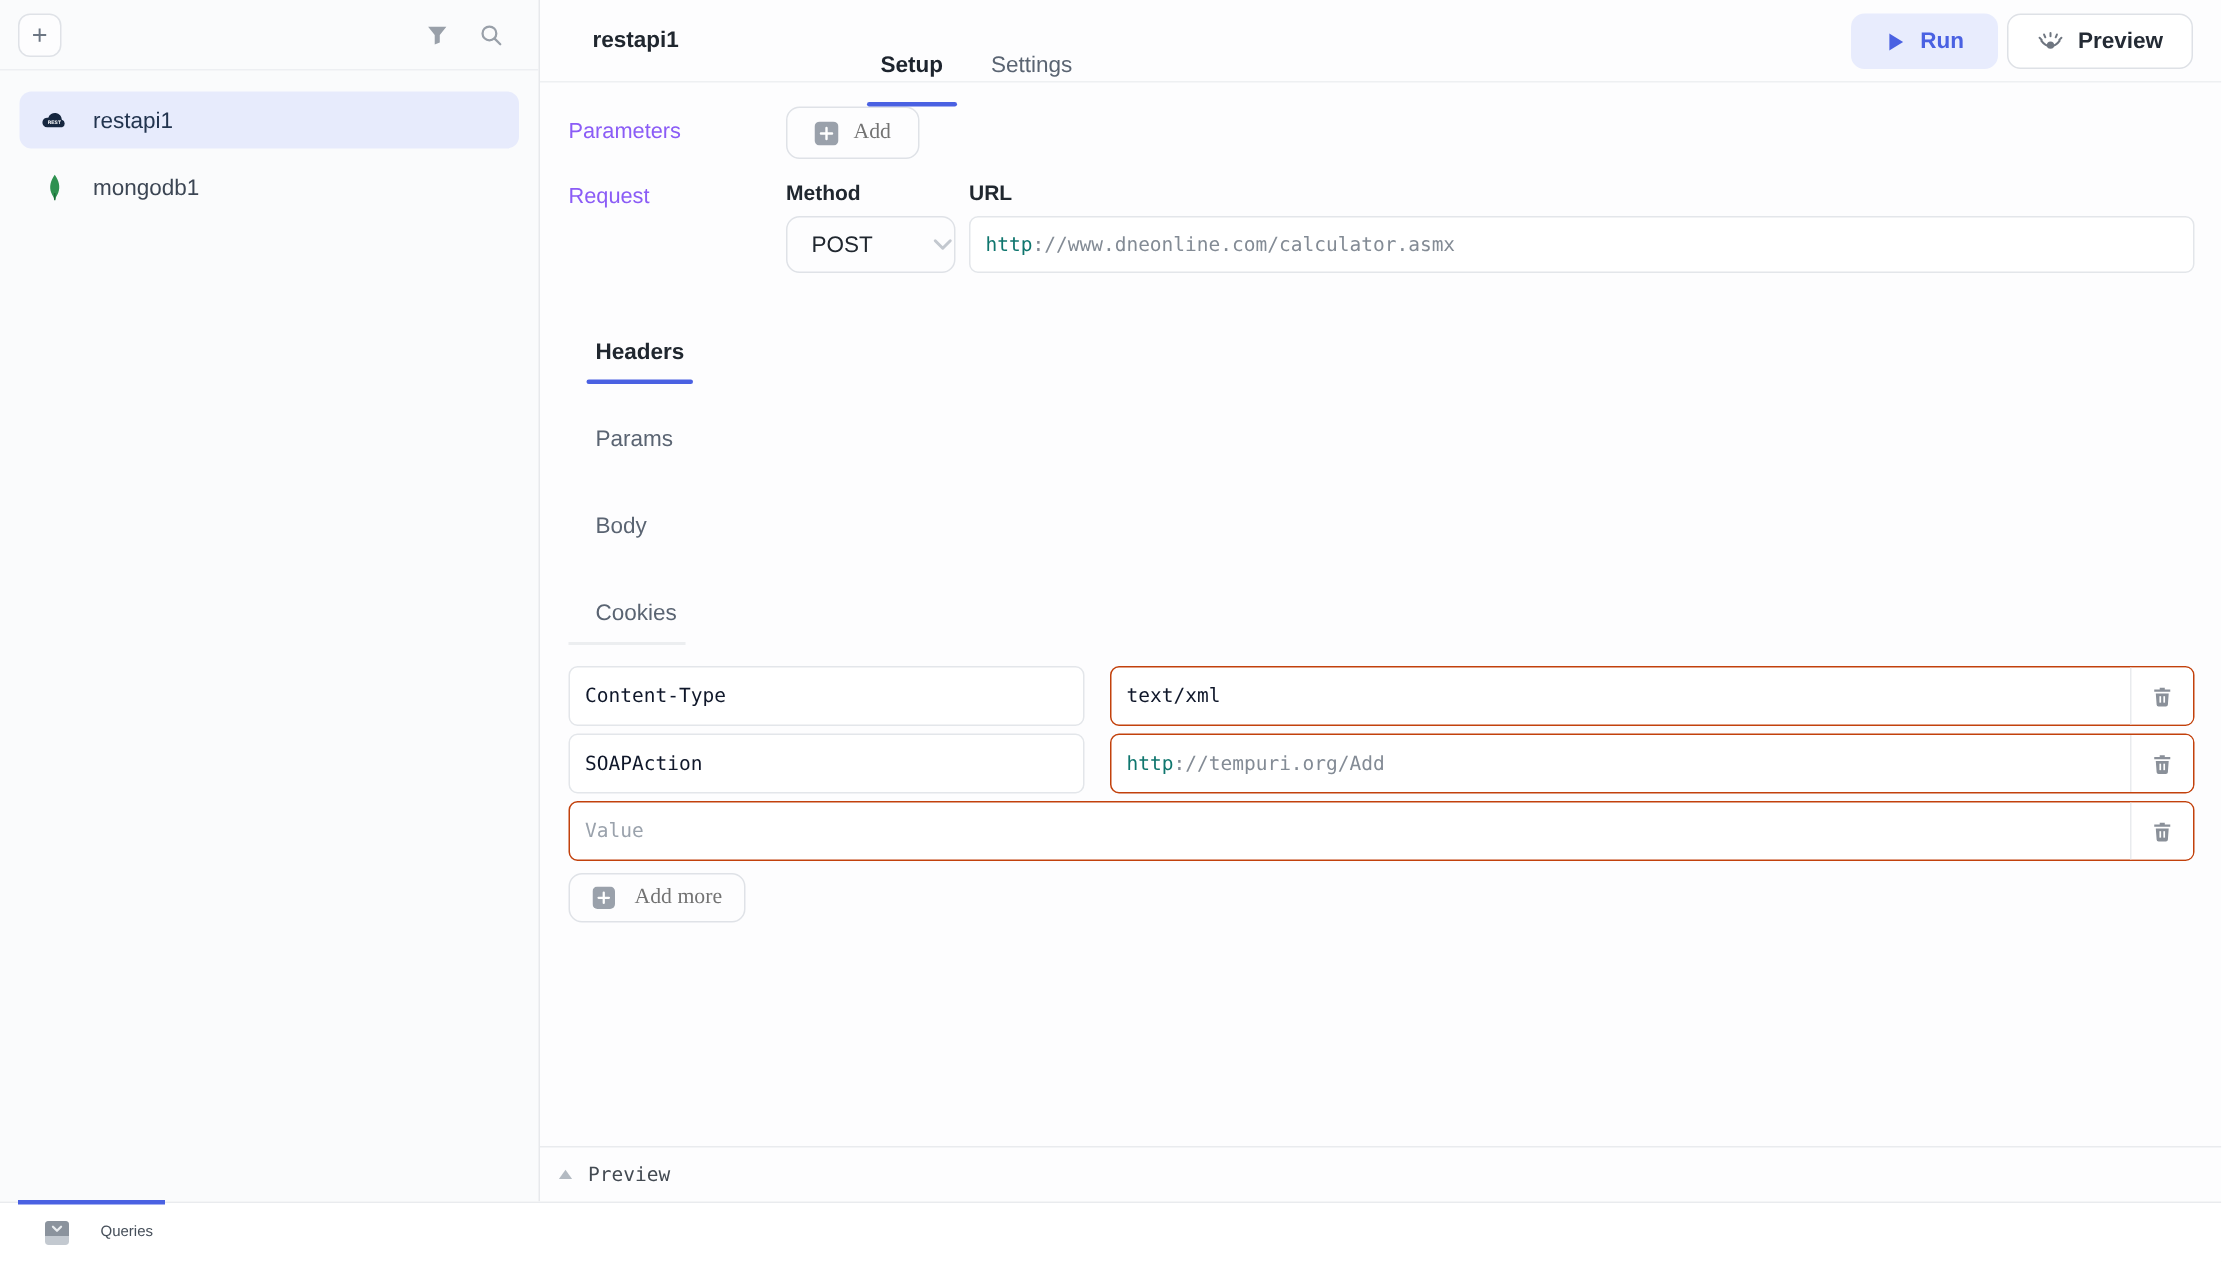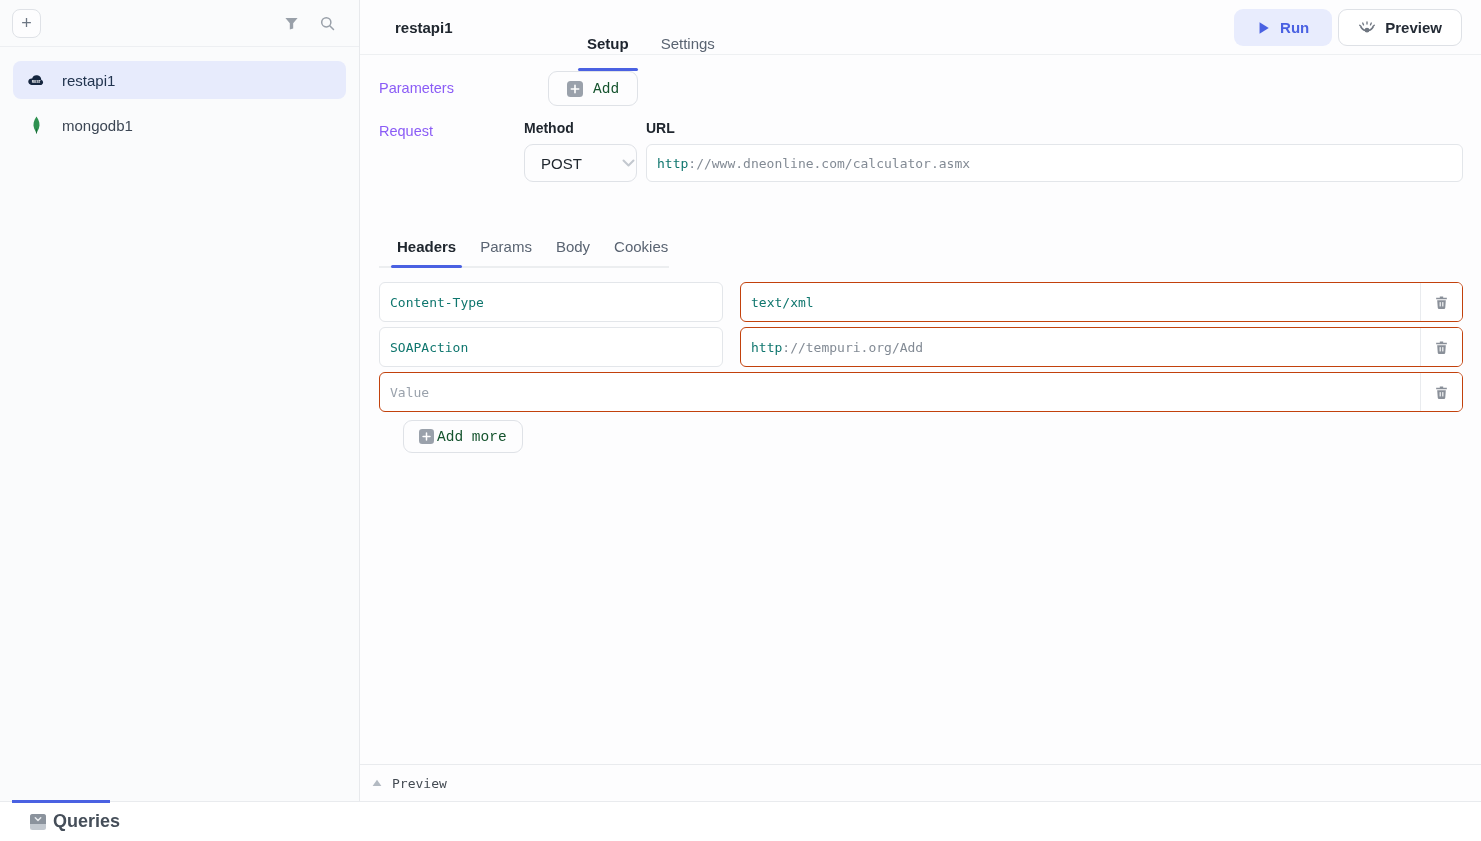--- a/index.html
+++ b/index.html
@@ -31,54 +31,54 @@
   .htab.active::after { content:""; position:absolute; left:-7px; right:-7px; bottom:-1px; height:3px; background:#4a61e2; border-radius:2px; }
   .header-actions { position:absolute; right:19px; top:9px; display:flex; gap:6px; }
   .run-button { height:37px; padding:0 23px; border:none; border-radius:9px; background:#e8ecfd; color:#4a61e2; font-family:inherit; font-size:15px; font-weight:600; display:flex; align-items:center; gap:10px; cursor:pointer; }
   .preview-button { height:37px; padding:0 19px; border:1px solid #dee1e6; border-radius:9px; background:#fff; color:#242b35; font-family:inherit; font-size:15px; font-weight:600; display:flex; align-items:center; gap:9px; cursor:pointer; }
 
   .content { flex:1; padding:16px 18px 0 19px; overflow:hidden; }
   .section-label { width:145px; flex:0 0 145px; font-size:14.5px; color:#8b5cf6; }
   .form-row { display:flex; }
   .param-row { margin-bottom:14px; align-items:flex-start; }
   .param-row .section-label { padding-top:9px; }
-  .btn-ghost { height:35px; border:1px solid #dfe2e7; border-radius:9px; background:#fdfdfe; font-family:Liberation Mono, monospace; font-size:14.5px; font-weight:500; color:#14532d; display:flex; align-items:center; gap:10px; padding:0 18px; cursor:pointer;margin-left:24px; }
+  .btn-ghost { height:35px; border:1px solid #dfe2e7; border-radius:9px; background:#fdfdfe; font-family:Liberation Serif, serif; font-size:14.5px; font-weight:500; color:#737373; display:flex; align-items:center; gap:10px; padding:0 18px; cursor:pointer; }
   .request-row .section-label { padding-top:3px; }
   .method-col { width:113px; flex:0 0 113px; margin-right:9px; }
   .url-col { flex:1; }
   .field-label { font-size:14px; font-weight:700; color:#20272f; margin-bottom:8px; }
   .method-select { height:38px; border:1px solid #dfe2e7; border-radius:9px; background:#fdfdfe; display:flex; align-items:center; justify-content:space-between; padding:0 1px 0 16px; font-size:15px; color:#20272f; cursor:pointer; }
   .url-input { height:38px; border:1px solid #e3e6ea; border-radius:6px; background:#fff; display:flex; align-items:center; padding:0 10px; font-family:"DejaVu Sans Mono", monospace; font-size:13px; white-space:pre; overflow:hidden; cursor:text; }
 
-  .subtabs { margin-top:48px; display:inline-flex; gap:22px; padding-left:17px; border-bottom:2px solid #eceef0; }
+  .subtabs { margin-top:36px; display:inline-flex; gap:22px; padding-left:17px; border-bottom:2px solid #eceef0;flex-direction:column; }
   .subtab { position:relative; padding:8px 1px 11px; font-size:15px; color:#5a6472; cursor:pointer; }
   .subtab.active { color:#20272f; font-weight:600; }
   .subtab.active::after { content:""; position:absolute; left:-5px; right:-5px; bottom:-2px; height:3px; background:#4a61e2; border-radius:2px; }
 
   .kv-rows { margin-top:14px; }
   .kv-row { display:flex; height:40px; margin-bottom:5px; }
   .mono { font-family:"DejaVu Sans Mono", monospace; font-size:13px; white-space:pre; }
   .kv-key { width:344px; flex:0 0 344px; border:1px solid #e3e6ea; border-radius:6px; background:#fff; display:flex; align-items:center; padding:0 10px; margin-right:17px; overflow:hidden; cursor:text; }
   .kv-value-group { flex:1; display:flex; border:1px solid #c2410c; border-radius:6px; background:#fff; overflow:hidden;gap:24px; }
   .kv-value { flex:1; display:flex; align-items:center; padding:0 10px; overflow:hidden; cursor:text; }
   .kv-trash { width:42px; flex:0 0 42px; border-left:1px solid #e9ebee; display:flex; align-items:center; justify-content:center; cursor:pointer; background:#fff; }
   .kv-input { width:100%; border:none; outline:none; background:transparent; font-family:"DejaVu Sans Mono", monospace; font-size:13px; color:#2e74c9; }
   .kv-input::placeholder { color:#9aa2ac; }
-  .m-blue { color:#0f766e; }
+  .m-blue { color:#0f172a; }
   .m-green { color:#0f766e; }
   .m-gray { color:#838b95; }
-  .add-more-button { margin-top:8px; height:33px; padding:0 15px; gap:3px; }
+  .add-more-button { margin-top:8px; height:33px; padding:0 15px; gap:13px; }
 
   .preview-bar { height:37px; flex:0 0 37px; border-top:1px solid #e9ebee; display:flex; align-items:center; padding:0 12px; gap:10px; cursor:pointer; }
   .preview-bar-label { font-family:"DejaVu Sans Mono", monospace; font-size:13px; color:#434a52; }
 
   
   .bottom-bar { height:40px; flex:0 0 40px; border-top:1px solid #e9ebee; background:#fff; display:flex; align-items:center; padding-left:30px; position:relative; }
   .bottom-tab-indicator { position:absolute; left:12px; top:-2px; width:98px; height:3px; background:#4a61e2; }
-  .queries-tab { display:flex; align-items:center; gap:7px; font-size:18px; font-weight:700; color:#454e59; cursor:pointer; }
+  .queries-tab { display:flex; align-items:center; gap:21px; font-size:10px; font-weight:400; color:#454e59; cursor:pointer; }
 </style>
 </head>
 <body>
 
 <div class="app">
   <div class="top-region">
 
     <div class="sidebar">
       <div class="sidebar-top">
         <div class="add-entity-button">

